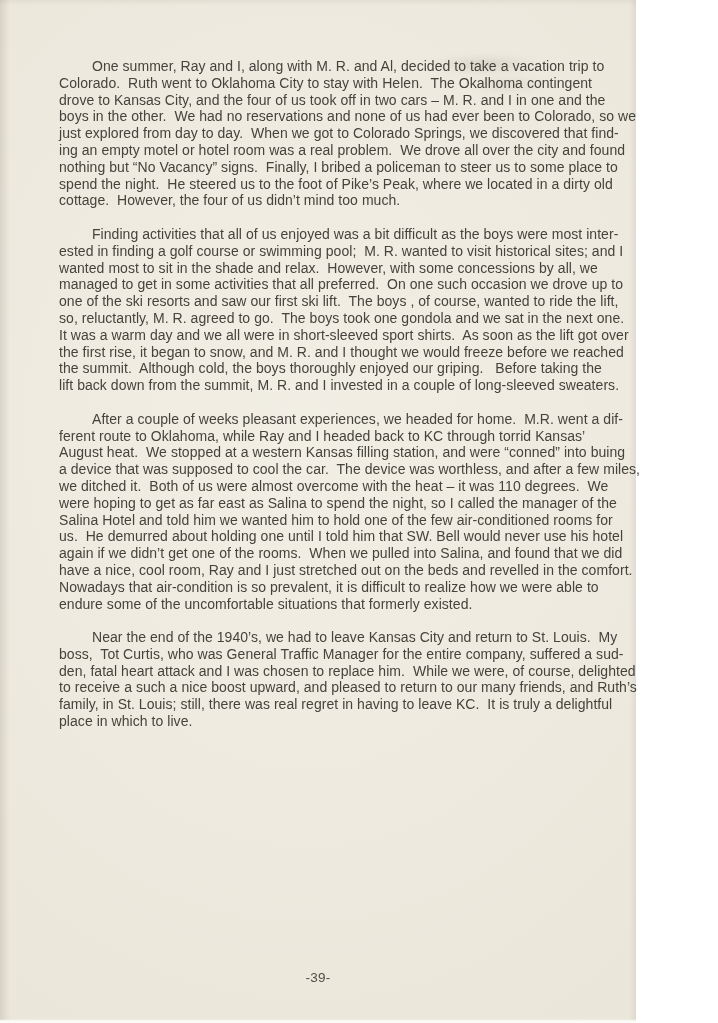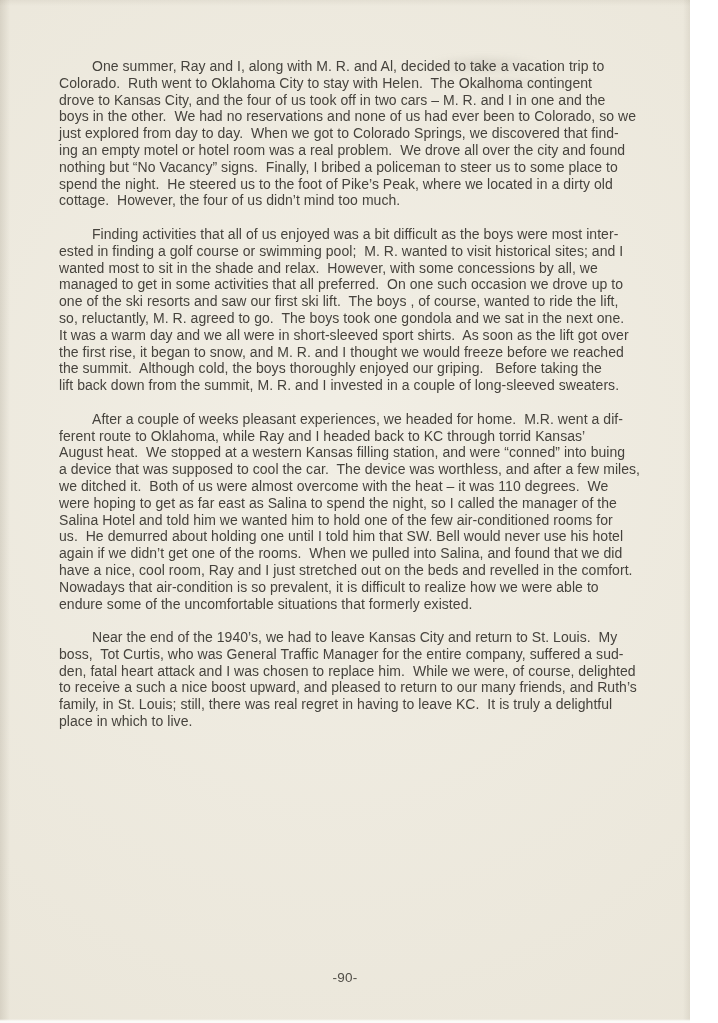--- a/index.html
+++ b/index.html
@@ -7,21 +7,21 @@
     padding: 0;
   }
   body {
     width: 718px;
     height: 1023px;
     overflow: hidden;
     font-family: "Liberation Sans", sans-serif;
   }
   .page {
     position: relative;
-    width: 690px;
+    width: 636px;
     height: 1023px;
     background-color: #eeeade;
     background-image:
       radial-gradient(ellipse 120% 90% at 48% 42%, rgba(255,255,255,0.20), rgba(164,152,124,0.07) 95%);
   }
   
   .edge-left {
     position: absolute;
     left: 0; top: 0; bottom: 0;
     width: 10px;
@@ -129,14 +129,14 @@
 Nowadays that air-condition is so prevalent, it is difficult to realize how we were able to
 endure some of the uncomfortable situations that formerly existed.</p>
     <p>Near the end of the 1940’s, we had to leave Kansas City and return to St. Louis.  My
 boss,  Tot Curtis, who was General Traffic Manager for the entire company, suffered a sud-
 den, fatal heart attack and I was chosen to replace him.  While we were, of course, delighted
 to receive a such a nice boost upward, and pleased to return to our many friends, and Ruth’s
 family, in St. Louis; still, there was real regret in having to leave KC.  It is truly a delightful
 place in which to live.</p>
   </div>
 
-  <div class="page-number">-90-</div>
+  <div class="page-number">-39-</div>
 </div>
 
 </body></html>

